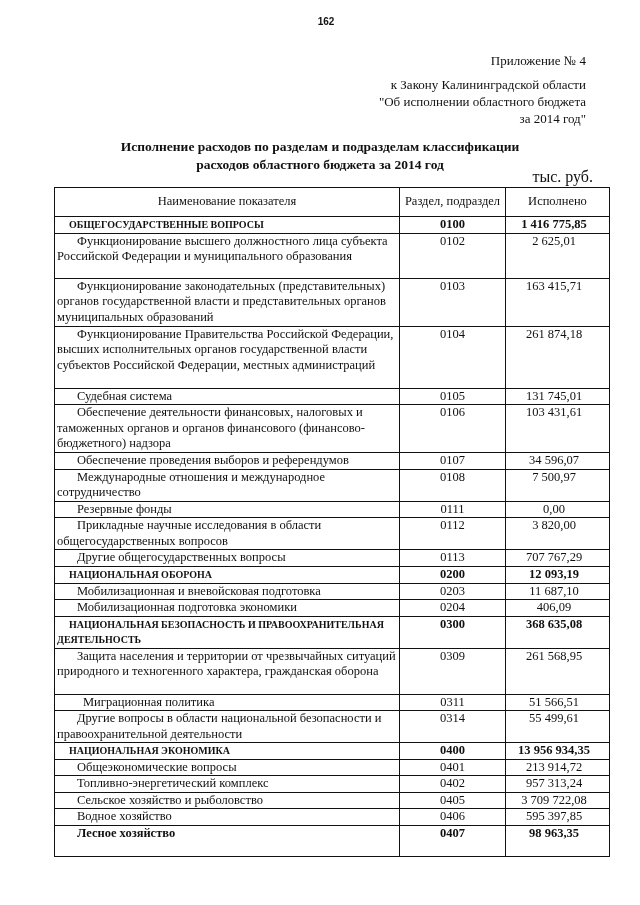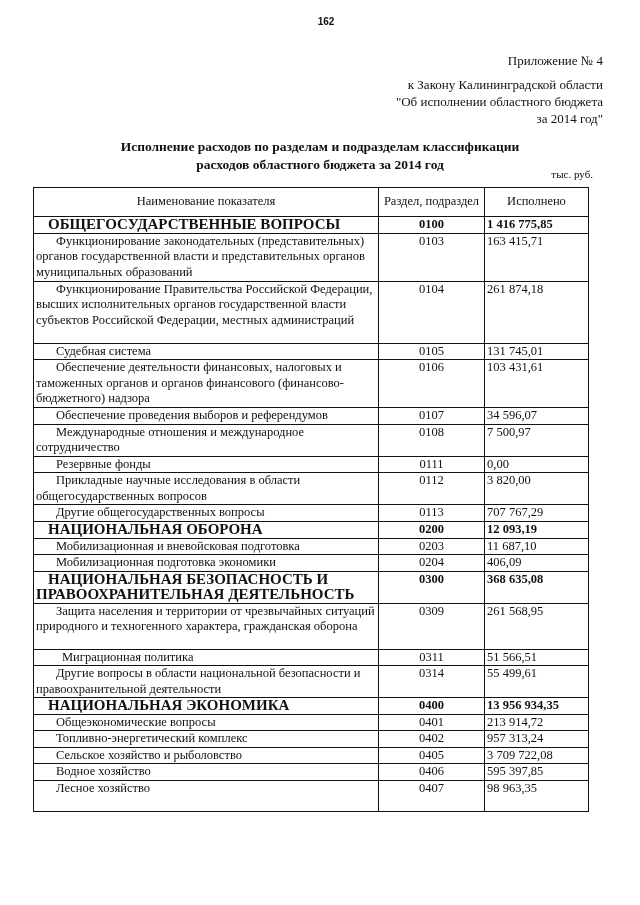--- a/index.html
+++ b/index.html
@@ -1,33 +1,33 @@
 <!DOCTYPE html>
 <html><head>
 <meta charset="utf-8">
 <style>
   html, body { margin: 0; padding: 0; background: #ffffff; }
   body { width: 640px; height: 905px; position: relative; overflow: hidden;
          font-family: "Liberation Serif", serif; color: #111; }
   .page-num { position: absolute; top: 16px; left: 0; width: 640px; text-align: center;
               font-family: "Liberation Sans", sans-serif; font-size: 10px; font-weight: bold; padding-left: 6px; }
-  .annex { position: absolute; right: 37px; text-align: right; font-size: 13px; line-height: 17px; }
+  .annex { position: absolute; right: 54px; text-align: right; font-size: 13px; line-height: 17px; }
   .annex .line1 { margin-bottom: 7px; }
   .title { position: absolute; top: 138px; left: 0; width: 640px; text-align: center;
            font-weight: bold; font-size: 13.5px; line-height: 18px; }
-  .units { position: absolute; top: 168px; right: 47px; font-size: 11px; }
-  table { position: absolute; top: 187px; left: 33px; width: 555px; border-collapse: collapse;
+  .units { position: absolute; top: 168px; right: 47px; font-size: 16px; }
+  table { position: absolute; top: 187px; left: 54px; width: 555px; border-collapse: collapse;
           table-layout: fixed; font-size: 12.5px; }
   td, th { border: 1.5px solid #111; padding: 0 2px; vertical-align: top; line-height: 15.5px; }
   th { font-weight: normal; text-align: center; vertical-align: middle; height: 28px; font-size: 12.5px; }
   td.name { text-align: left; }
   td.code { text-align: center; }
-  td.val { text-align: left; padding-right: 9px; }
+  td.val { text-align: center; padding-right: 9px; }
   tr.section td { font-weight: bold; }
-  tr.section td.name { padding-left: 14px; font-size: 15px; }
+  tr.section td.name { padding-left: 14px; font-size: 10px; }
   tr.section td.name.wrap { padding-left: 2px; }
 </style>
 </head>
 <body>
 
 <div class="page-num">162</div>
 
 <div class="annex" style="top:52px;">
   <div class="line1">Приложение № 4</div>
   <div>к Закону Калининградской области</div>
@@ -53,20 +53,25 @@
       <th>Наименование показателя</th>
       <th>Раздел, подраздел</th>
       <th>Исполнено</th>
     </tr>
   </thead>
   <tbody id="tbody">
       <tr class="section" style="height: 16px;">
         <td class="name"><span>ОБЩЕГОСУДАРСТВЕННЫЕ ВОПРОСЫ</span></td>
         <td class="code">0100</td>
         <td class="val">1 416 775,85</td>
+      </tr>
+      <tr style="height: 45px;">
+        <td class="name" style="text-indent: 20px;"><span>Функционирование высшего должностного лица субъекта Российской Федерации и муниципального образования</span></td>
+        <td class="code">0102</td>
+        <td class="val">2 625,01</td>
       </tr>
       <tr style="height: 48px;">
         <td class="name" style="text-indent: 20px;"><span>Функционирование законодательных (представительных) органов государственной власти и представительных органов муниципальных образований</span></td>
         <td class="code">0103</td>
         <td class="val">163 415,71</td>
       </tr>
       <tr style="height: 62px;">
         <td class="name" style="text-indent: 20px;"><span>Функционирование Правительства Российской Федерации, высших исполнительных органов государственной власти субъектов Российской Федерации, местных администраций</span></td>
         <td class="code">0104</td>
         <td class="val">261 874,18</td>
@@ -159,19 +164,19 @@
       <tr style="height: 15px;">
         <td class="name" style="text-indent: 20px;"><span>Сельское хозяйство и рыболовство</span></td>
         <td class="code">0405</td>
         <td class="val">3 709 722,08</td>
       </tr>
       <tr style="height: 16px;">
         <td class="name" style="text-indent: 20px;"><span>Водное хозяйство</span></td>
         <td class="code">0406</td>
         <td class="val">595 397,85</td>
       </tr>
-      <tr style="height: 31px;">
+      <tr style="height: 31px; font-weight: bold;">
         <td class="name" style="text-indent: 20px;"><span>Лесное хозяйство</span></td>
         <td class="code">0407</td>
         <td class="val">98 963,35</td>
       </tr>
     </tbody>
 </table>
 
 </body></html>

